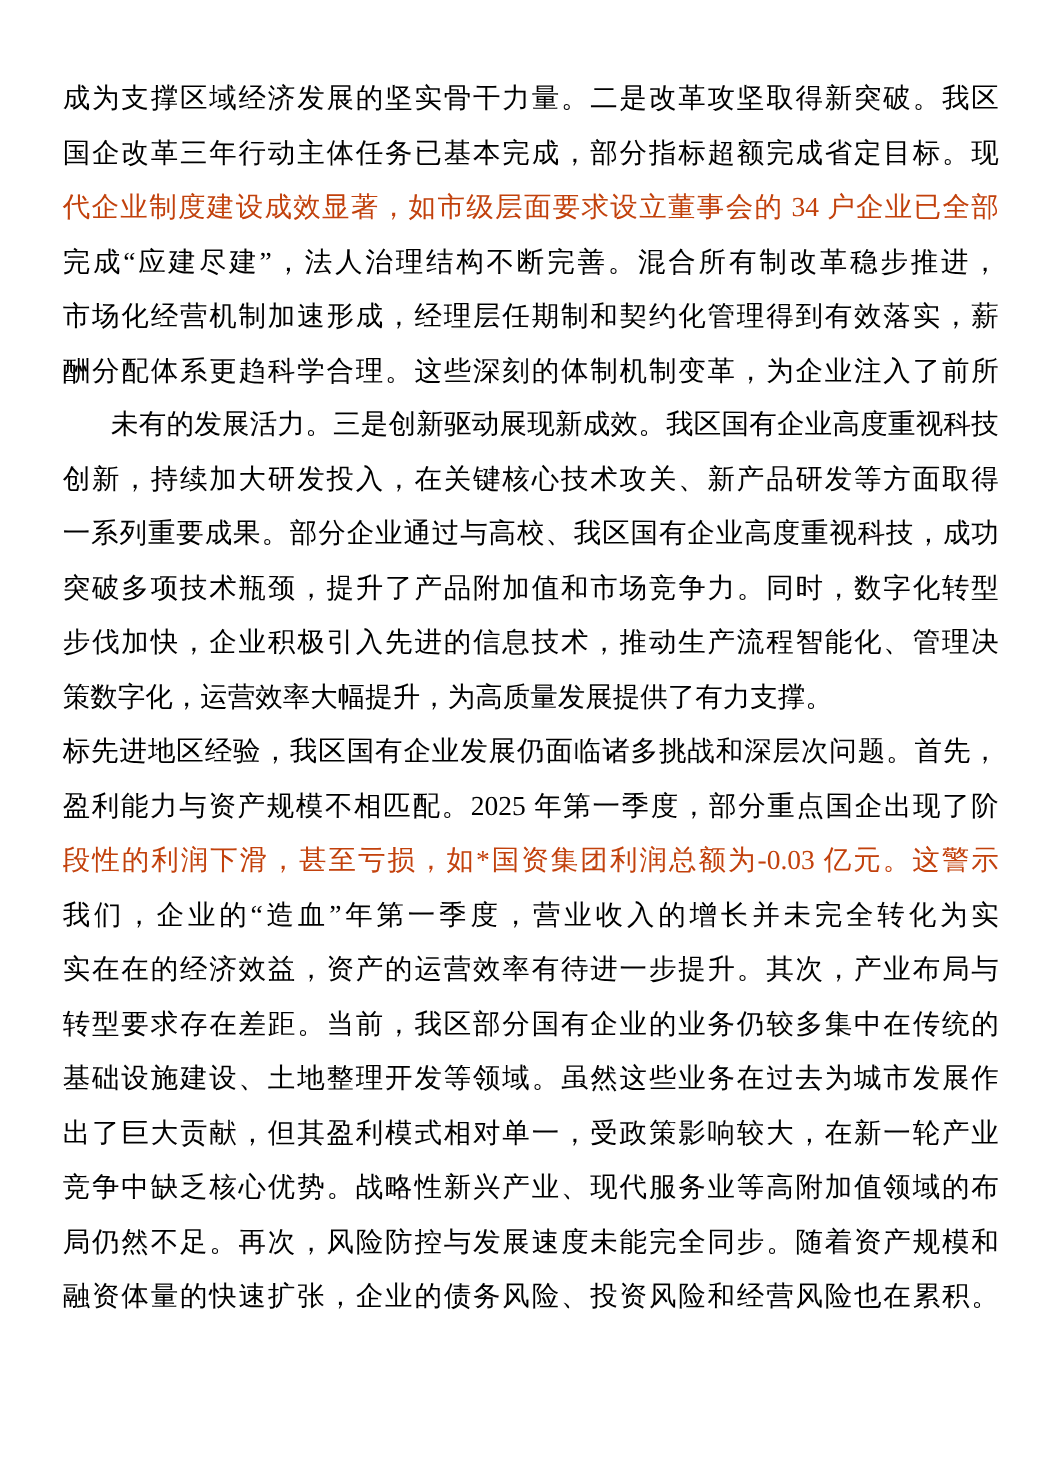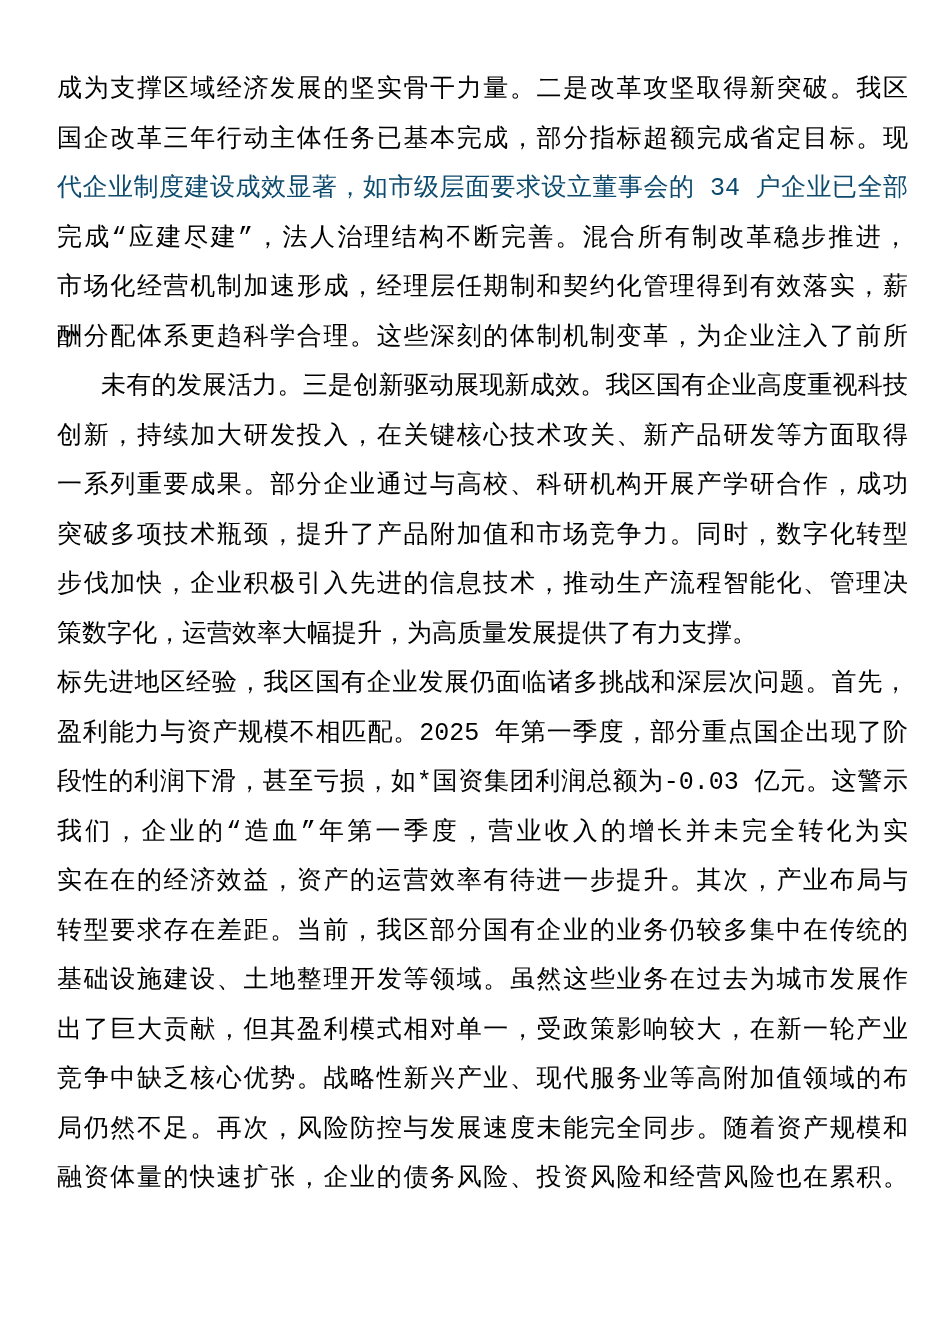--- a/index.html
+++ b/index.html
@@ -26,52 +26,52 @@
     padding: 0;
   }
   .line {
     height: 49.5px;
     line-height: 49.5px;
     font-size: 25px;
     color: #000000;
     text-align: justify;
     text-align-last: justify;
     overflow: visible;
-    font-family: Liberation Mono, monospace;
+    font-family: Liberation Serif, serif;
   }
   .line.indent {
     text-indent: 50px;
   }
   .line.no-stretch {
     text-align-last: left;
   }
 </style>
 </head>
 <body>
 
 <div class="page">
   <div class="text-block" id="text-block">
       <div class="paragraph">
         <div class="line" style="color: rgb(0, 0, 0);">成为支撑区域经济发展的坚实骨干力量。二是改革攻坚取得新突破。我区</div>
         <div class="line" style="color: rgb(0, 0, 0);">国企改革三年行动主体任务已基本完成，部分指标超额完成省定目标。现</div>
-        <div class="line" style="color: #0c4a6e;">代企业制度建设成效显著，如市级层面要求设立董事会的 34 户企业已全部</div>
+        <div class="line" style="color: #c2410c;">代企业制度建设成效显著，如市级层面要求设立董事会的 34 户企业已全部</div>
         <div class="line" style="color: rgb(0, 0, 0);">完成“应建尽建”，法人治理结构不断完善。混合所有制改革稳步推进，</div>
         <div class="line" style="color: rgb(0, 0, 0);">市场化经营机制加速形成，经理层任期制和契约化管理得到有效落实，薪</div>
         <div class="line" style="color: rgb(0, 0, 0);">酬分配体系更趋科学合理。这些深刻的体制机制变革，为企业注入了前所</div>
         <div class="line" style="color: rgb(0, 0, 0); margin-left: 44px;">未有的发展活力。三是创新驱动展现新成效。我区国有企业高度重视科技</div>
         <div class="line" style="color: rgb(0, 0, 0);">创新，持续加大研发投入，在关键核心技术攻关、新产品研发等方面取得</div>
-        <div class="line" style="color: rgb(0, 0, 0);">一系列重要成果。部分企业通过与高校、科研机构开展产学研合作，成功</div>
+        <div class="line" style="color: rgb(0, 0, 0);">一系列重要成果。部分企业通过与高校、我区国有企业高度重视科技，成功</div>
         <div class="line" style="color: rgb(0, 0, 0);">突破多项技术瓶颈，提升了产品附加值和市场竞争力。同时，数字化转型</div>
         <div class="line" style="color: rgb(0, 0, 0);">步伐加快，企业积极引入先进的信息技术，推动生产流程智能化、管理决</div>
         <div class="line no-stretch" style="color: rgb(0, 0, 0);">策数字化，运营效率大幅提升，为高质量发展提供了有力支撑。</div>
       </div>
       <div class="paragraph">
         <div class="line" style="color: rgb(0, 0, 0);">标先进地区经验，我区国有企业发展仍面临诸多挑战和深层次问题。首先，</div>
         <div class="line" style="color: rgb(0, 0, 0);">盈利能力与资产规模不相匹配。2025 年第一季度，部分重点国企出现了阶</div>
-        <div class="line" style="color: #000000;">段性的利润下滑，甚至亏损，如*国资集团利润总额为-0.03 亿元。这警示</div>
+        <div class="line" style="color: #c2410c;">段性的利润下滑，甚至亏损，如*国资集团利润总额为-0.03 亿元。这警示</div>
         <div class="line" style="color: rgb(0, 0, 0);">我们，企业的“造血”年第一季度，营业收入的增长并未完全转化为实</div>
         <div class="line" style="color: rgb(0, 0, 0);">实在在的经济效益，资产的运营效率有待进一步提升。其次，产业布局与</div>
         <div class="line" style="color: rgb(0, 0, 0);">转型要求存在差距。当前，我区部分国有企业的业务仍较多集中在传统的</div>
         <div class="line" style="color: rgb(0, 0, 0);">基础设施建设、土地整理开发等领域。虽然这些业务在过去为城市发展作</div>
         <div class="line" style="color: rgb(0, 0, 0);">出了巨大贡献，但其盈利模式相对单一，受政策影响较大，在新一轮产业</div>
         <div class="line" style="color: rgb(0, 0, 0);">竞争中缺乏核心优势。战略性新兴产业、现代服务业等高附加值领域的布</div>
         <div class="line" style="color: rgb(0, 0, 0);">局仍然不足。再次，风险防控与发展速度未能完全同步。随着资产规模和</div>
         <div class="line" style="color: rgb(0, 0, 0);">融资体量的快速扩张，企业的债务风险、投资风险和经营风险也在累积。</div>
       </div>
     </div>

